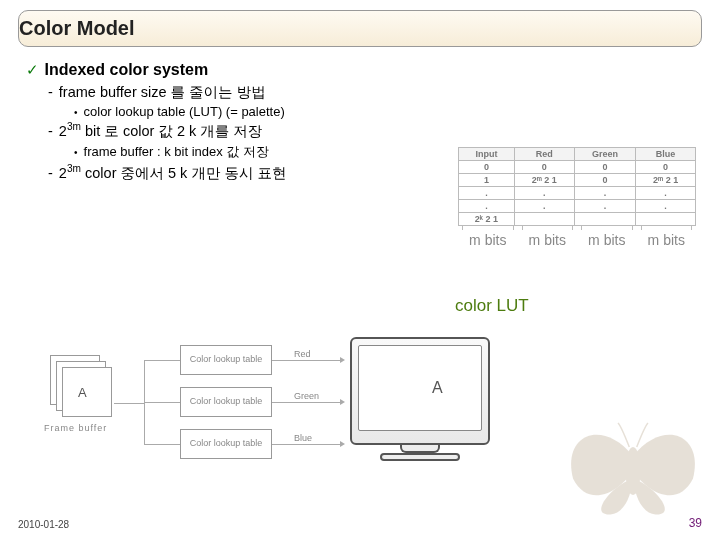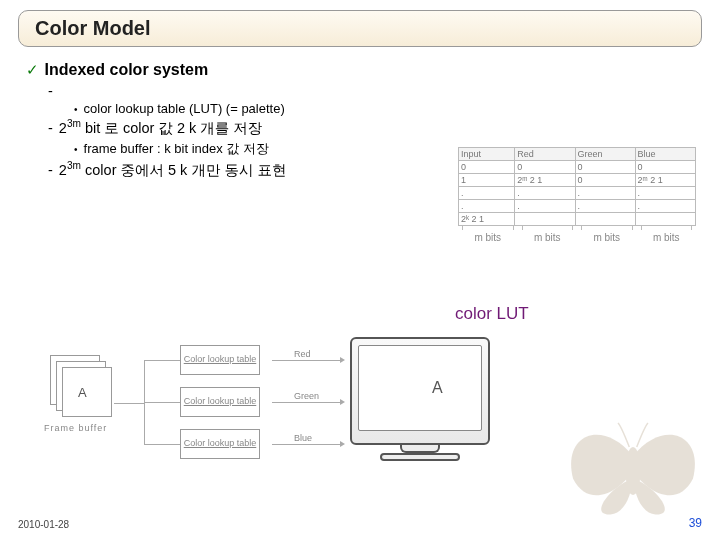--- a/index.html
+++ b/index.html
@@ -9,21 +9,21 @@
     background: #ffffff;
     font-family: "Malgun Gothic", Arial, sans-serif;
     position: relative;
     overflow: hidden;
   }
   .title-bar {
     margin: 10px 18px 0 18px;
     border: 1px solid #999;
     border-radius: 10px;
     background: linear-gradient(#fefaf2, #f7edd8);
-    padding: 6px 16px;
+    padding: 6px 0;
   }
   .title-bar h1 {
     font-size: 20px;
     font-weight: 700;
     color: #222;
   }
   .content {
     padding: 14px 26px 0 26px;
     font-size: 14px;
     color: #000;
@@ -69,49 +69,49 @@
   }
   .lut-table table {
     border-collapse: collapse;
     width: 100%;
     font-size: 9px;
     color: #777;
     background: #fff;
   }
   .lut-table th, .lut-table td {
     border: 1px solid #bbb;
-    text-align: left;
+    text-align: center;
     padding: 1px 2px;
     height: 13px;
-    font-weight: normal;
+    font-weight: bold;
   }
   .lut-table th { background: #f3f3f3; }
   .lut-bits { display: flex; width: 100%; }
   .lut-bits div {
     flex: 1;
     text-align: center;
-    font-size: 10px;
+    font-size: 14px;
     color: #888;
     position: relative;
     padding-top: 6px;
   }
   .lut-bits div::before {
     content: "";
     position: absolute;
     top: 0; left: 4px; right: 4px;
     height: 4px;
     border-left: 1px solid #bbb;
     border-right: 1px solid #bbb;
   }
   .lut-caption {
     position: absolute;
-    top: 304px;
+    top: 296px;
     left: 455px;
     font-size: 17px;
-    color: #701a75;
+    color: #4d7c0f;
   }
 
   
   .figure {
     position: absolute;
     left: 50px;
     top: 335px;
     width: 480px;
     height: 150px;
   }
@@ -138,31 +138,30 @@
     position: absolute;
     top: 76px; left: -6px;
     font-size: 9px;
     color: #888;
     letter-spacing: 1px;
     margin-top: 12px;
   }
   .lut-box {
     position: absolute;
     left: 130px;
-    width: 80px; height: 30px;
+    width: 92px; height: 30px;
     border: 1px solid #999;
     background: #fff;
     font-size: 9px;
     color: #888;
     display: flex;
     align-items: center;
     justify-content: center;
     text-align: center;
     line-height: 1.1;
-    text-decoration: underline;
   }
   .lut-box.r { top: 10px; }
   .lut-box.g { top: 52px; }
   .lut-box.b { top: 94px; }
   .wire {
     position: absolute;
     background: #aaa;
     height: 1px;
   }
   .wire.fb-out { left: 64px; top: 68px; width: 30px; }
@@ -251,37 +250,38 @@
     bottom: 10px;
     font-size: 10px;
     color: #444;
     margin-top: 22px;
   }
   .footer-right {
     position: absolute;
     right: 18px;
     bottom: 10px;
     font-size: 12px;
-    color: #1d4ed8;
+    color: #701a75;
   }
 </style>
 </head>
 <body>
 
 <div class="title-bar">
   <h1>Color Model</h1>
 </div>
 
 <div class="content">
   <div class="lvl1">
     <span class="check">✓</span>
     <span class="lvl1-text">Indexed color system</span>
   </div>
   <div class="lvl2">
     <span class="dash">-</span>
+    <span>frame buffer size 를 줄이는 방법</span>
   </div>
   <div class="lvl3">
     <span class="dot">•</span>
     <span>color lookup table (LUT) (= palette)</span>
   </div>
   <div class="lvl2">
     <span class="dash">-</span>
     <span>
       <span>2</span><sup>3m</sup><span> bit 로 color 값 2 k 개를 저장</span>
     </span>

